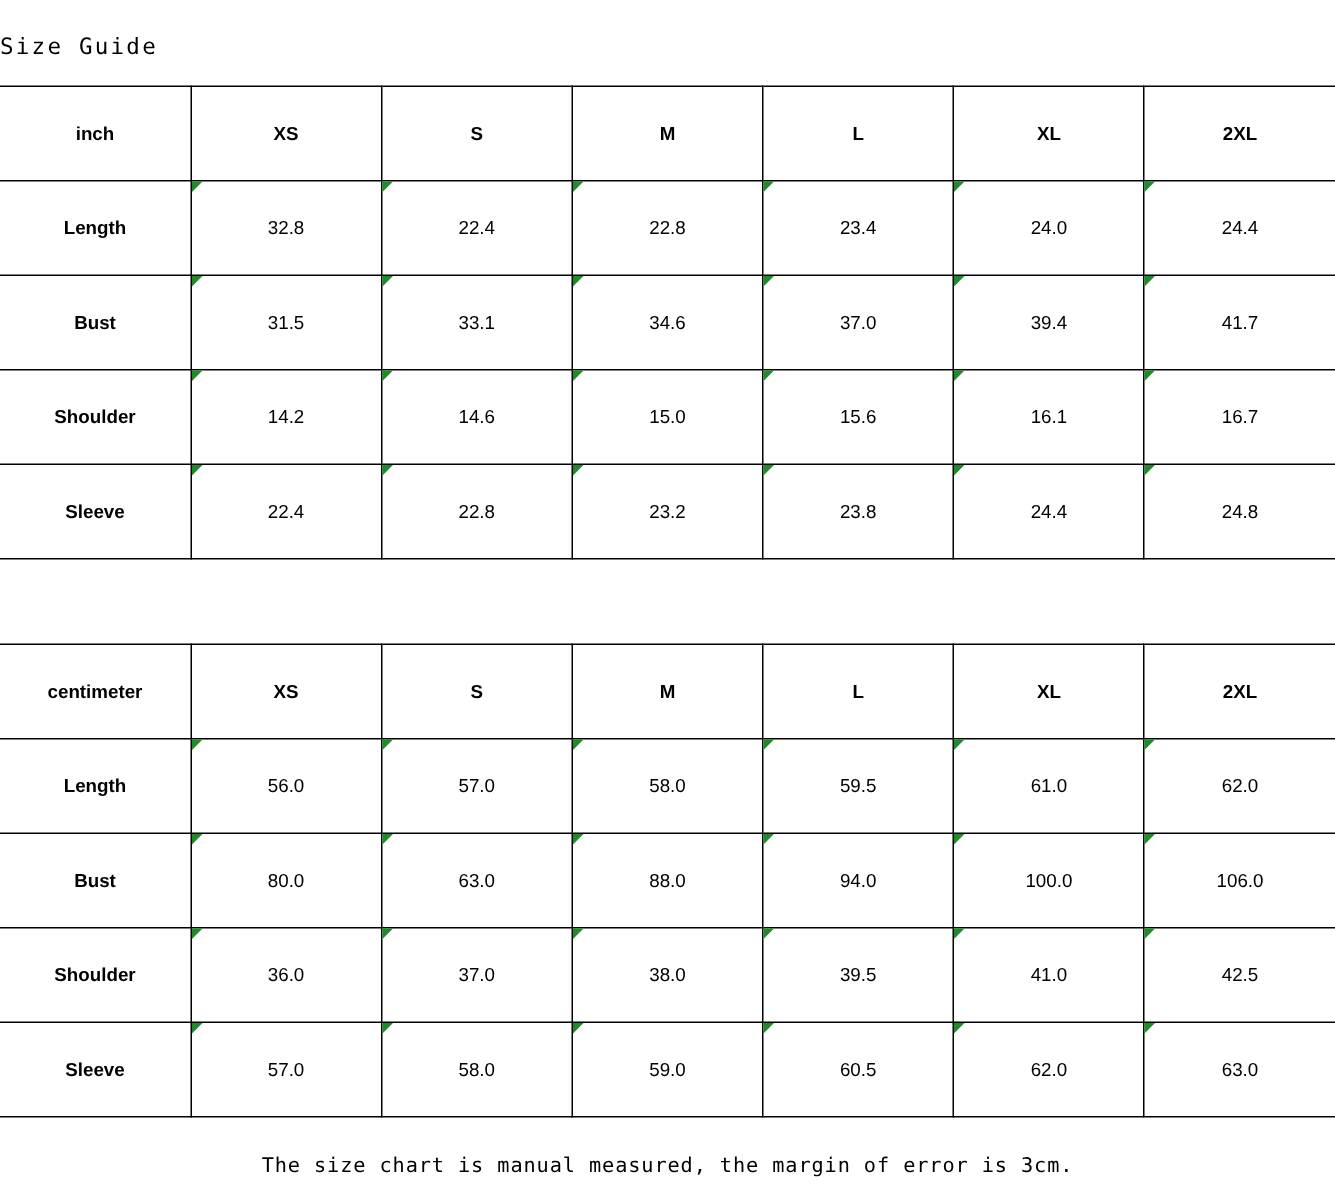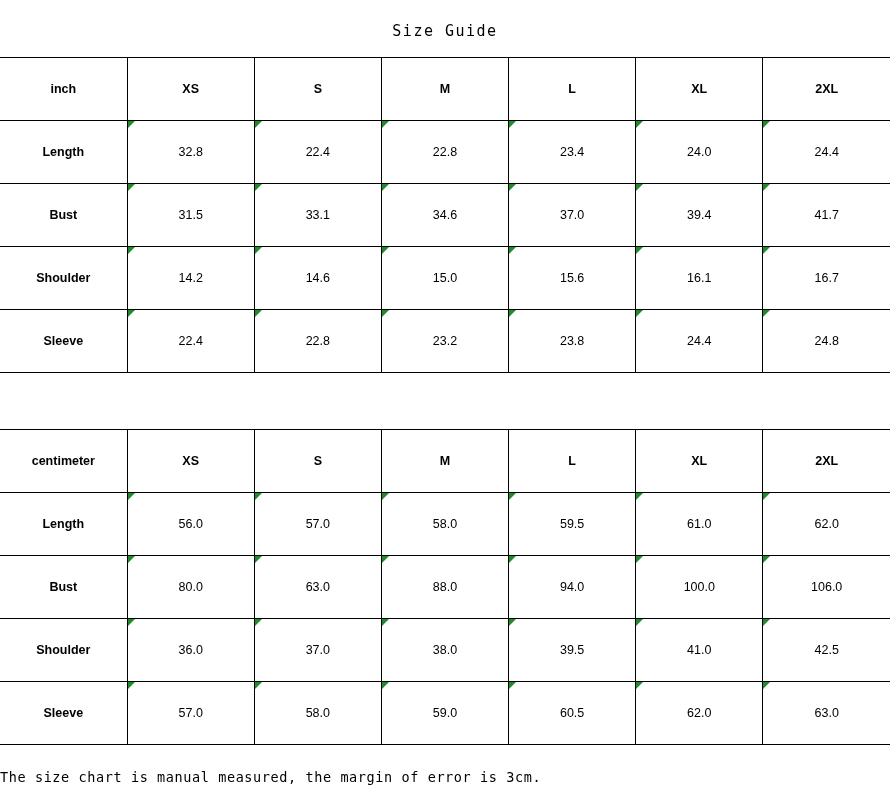--- a/index.html
+++ b/index.html
@@ -17,21 +17,21 @@
   .page {
     position: relative;
     width: 890px;
     height: 794px;
     box-sizing: border-box;
   }
   .title {
     font-family: "DejaVu Sans Mono", monospace;
     font-size: 15px;
     letter-spacing: 1.5px;
-    text-align: center;
+    text-align: left;
     padding-top: 22px;
     padding-bottom: 17px;
     color: #000;
   }
   table.size-table {
     border-collapse: collapse;
     width: 890px;
     table-layout: fixed;
   }
   table.size-table td {
@@ -68,20 +68,21 @@
     border-left: 7px solid #1f8b2a;
     border-bottom: 7px solid transparent;
   }
   .spacer {
     height: 56px;
   }
   .footnote {
     font-family: "DejaVu Sans Mono", monospace;
     font-size: 13.5px;
     letter-spacing: 0.6px;
+    text-align: center;
     padding-top: 24px;
     color: #000;
   }
   .col-first { width: 127px; }
   .col-rest { width: 127px; }
 </style>
 </head>
 <body>
 
 <div class="page">

